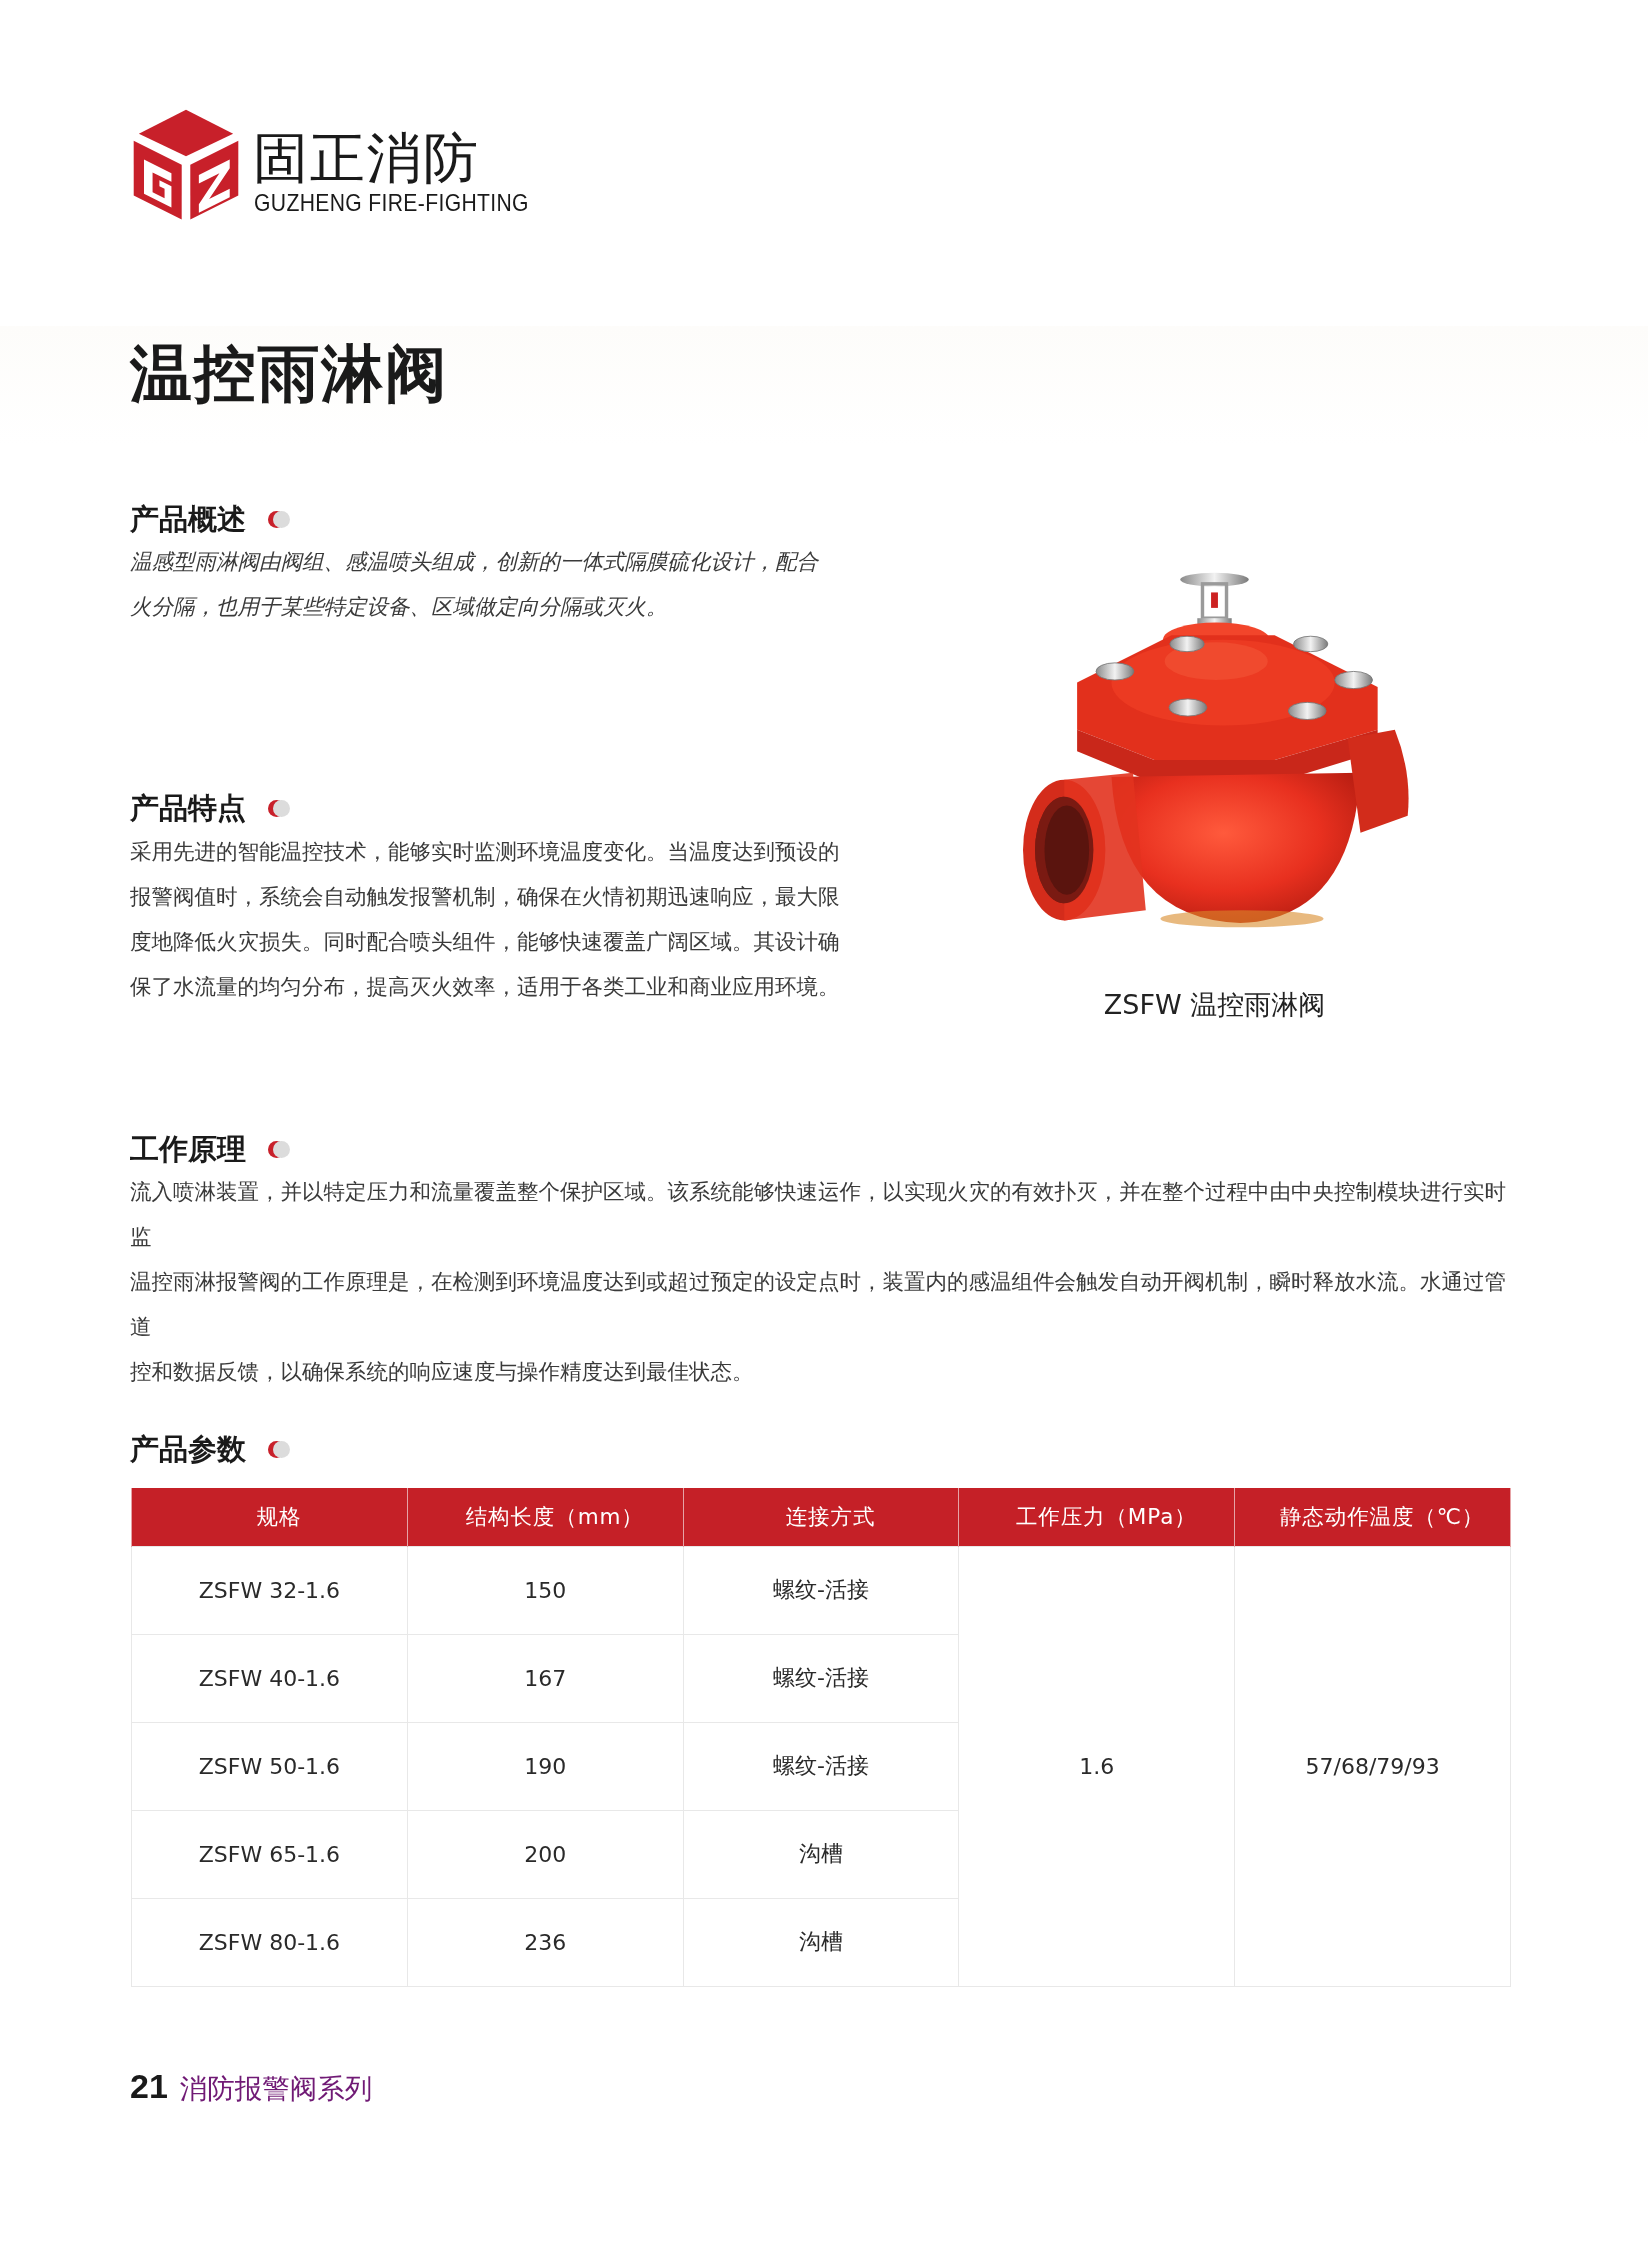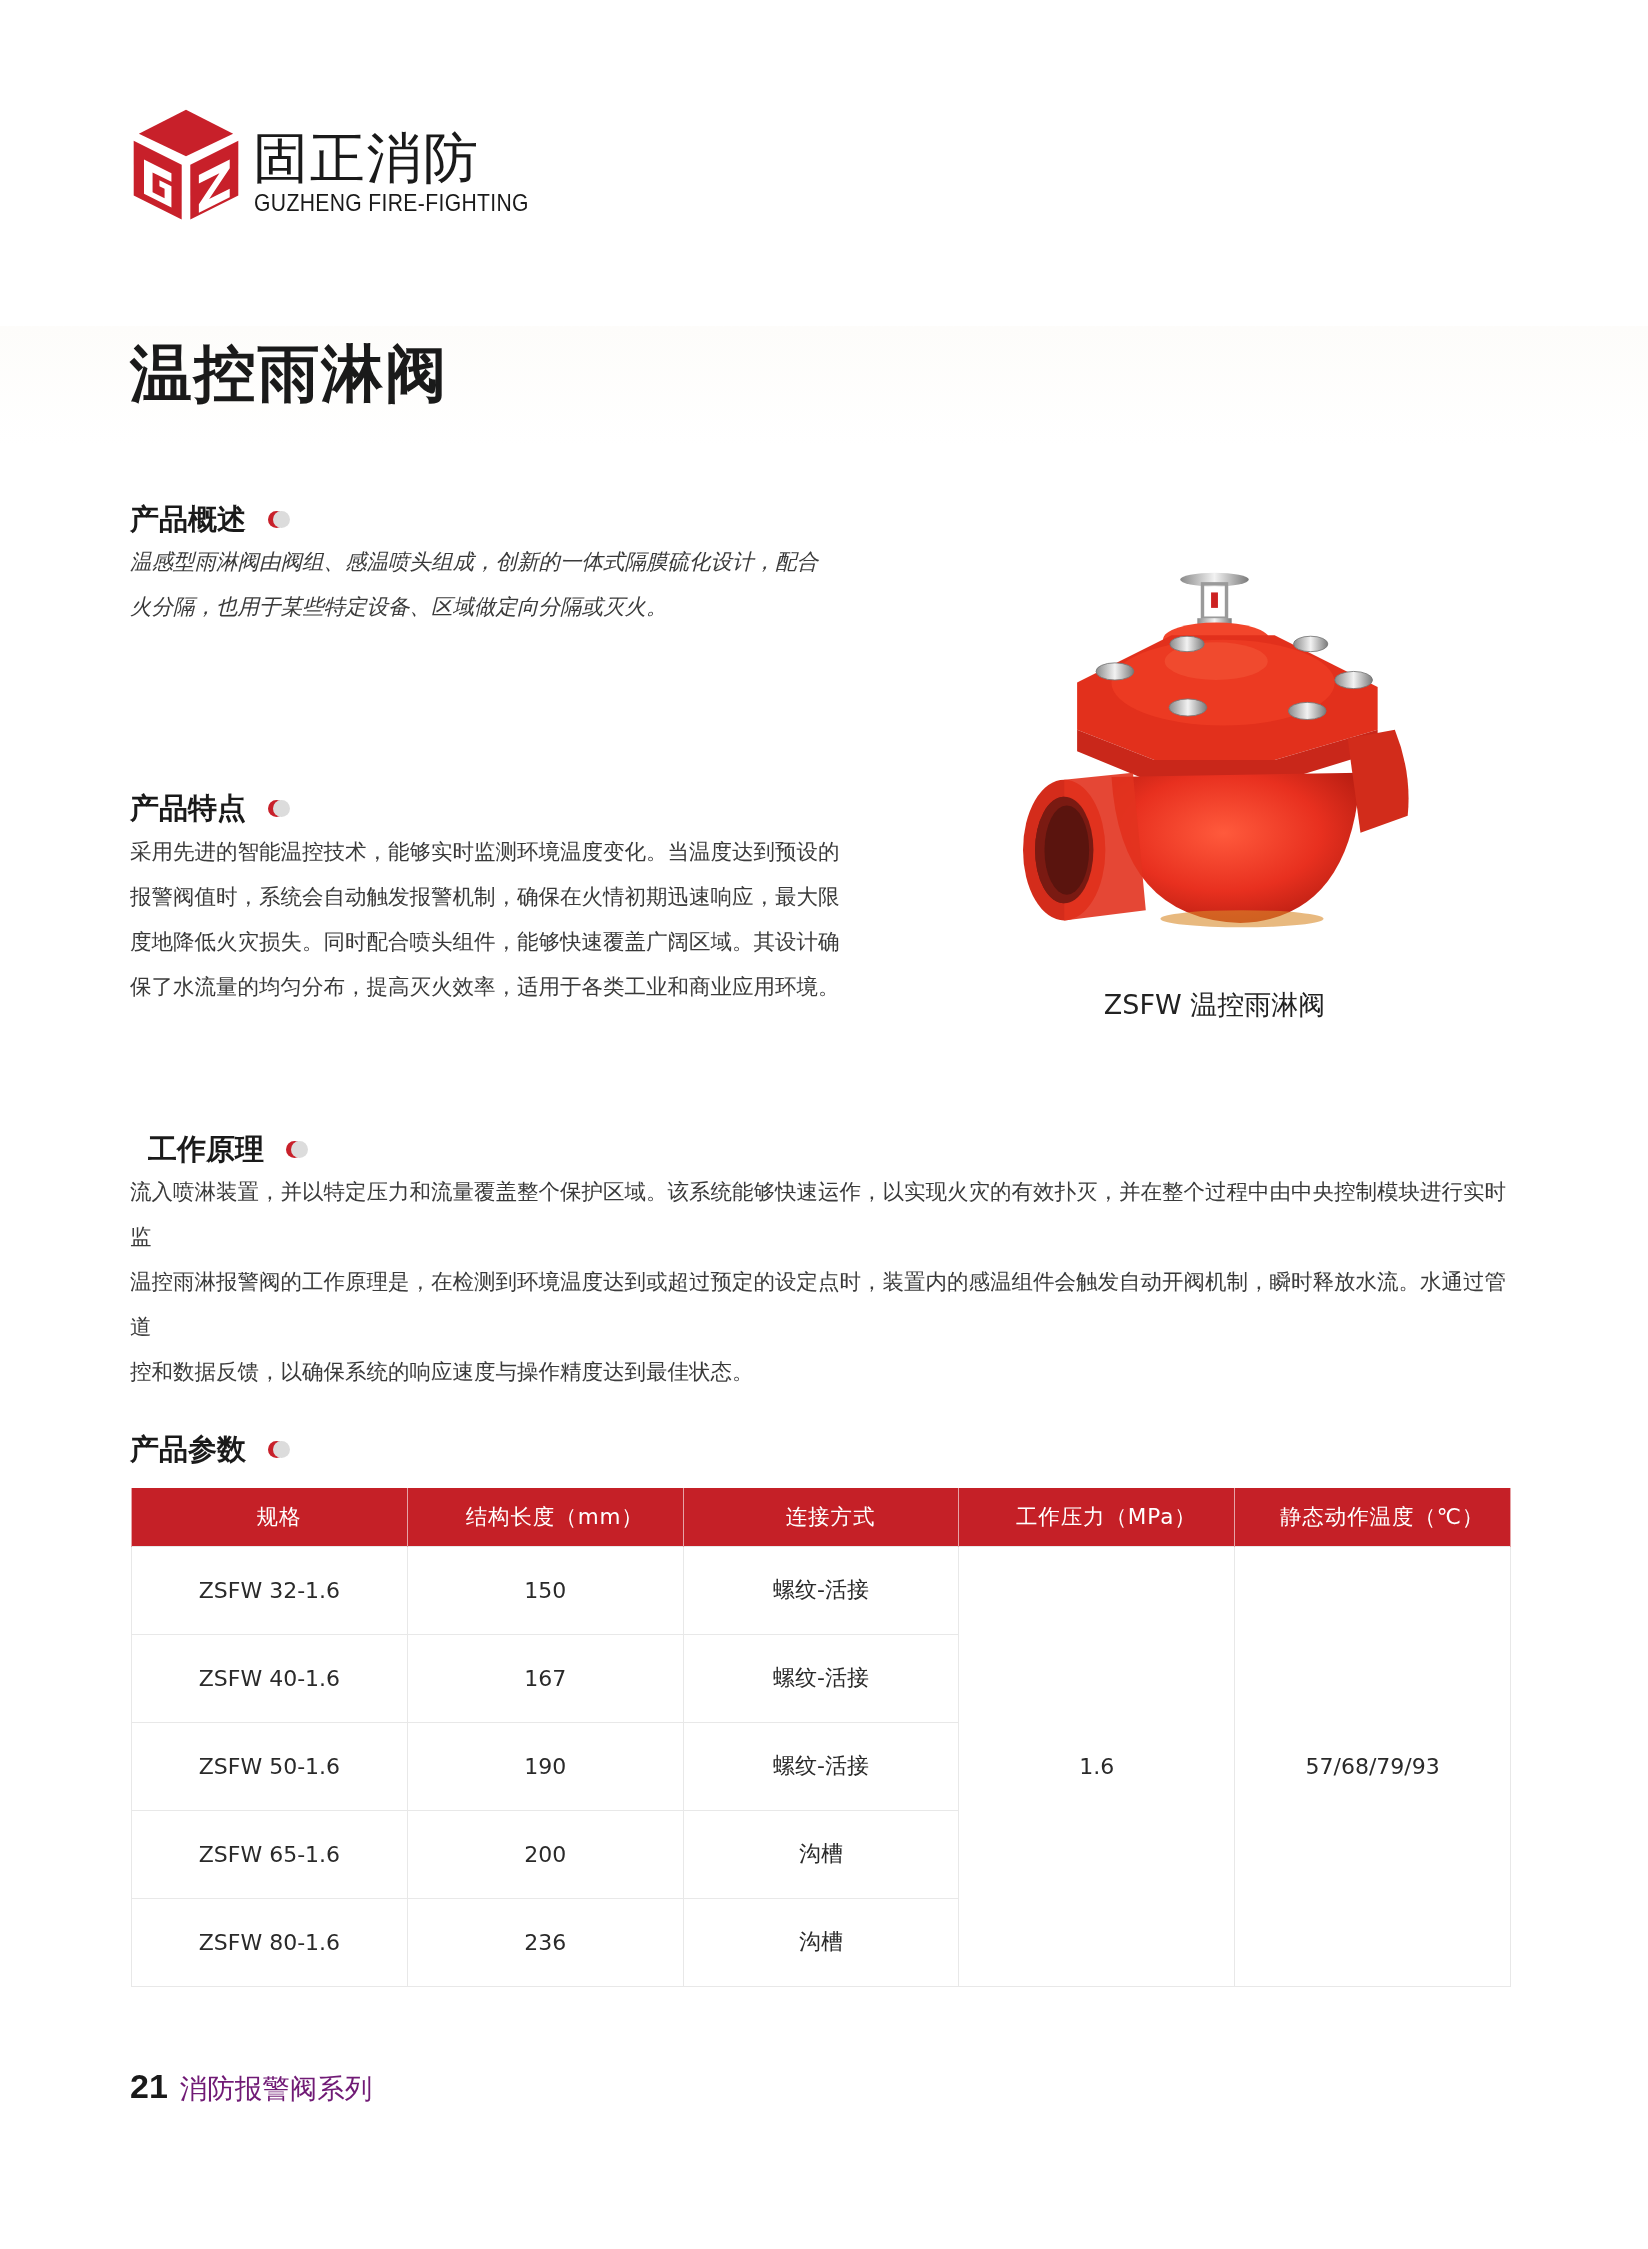--- a/index.html
+++ b/index.html
@@ -136,21 +136,21 @@
   <path d="M55,258 L135,250 L150,410 L55,422 Z" fill="#e2331f" opacity="0.9"></path>
   <ellipse cx="55" cy="340" rx="34" ry="62" fill="#7a1a12"></ellipse>
   <ellipse cx="58" cy="340" rx="26" ry="52" fill="#5a140e"></ellipse>
 
   <path d="M385,210 L440,200 Q460,250 455,300 L400,320 Z" fill="#d22c1b"></path>
 
   <ellipse cx="262" cy="420" rx="95" ry="10" fill="#d88a2a" opacity="0.6"></ellipse>
 </svg>
 <div class="caption">ZSFW 温控雨淋阀</div>
 
-<div class="section-heading" style="left:130px; top:1135px;margin-left:18px;">
+<div class="section-heading" style="left:130px; top:1135px;">
   <span class="label">工作原理</span>
   <span class="dot-icon">
       <span class="red"></span>
       <span class="cut"></span>
     </span>
 </div>
 <div class="para" style="left:130px; top:1169px; width:1391px;">
   <div>流入喷淋装置，并以特定压力和流量覆盖整个保护区域。该系统能够快速运作，以实现火灾的有效扑灭，并在整个过程中由中央控制模块进行实时监</div>
   <div>温控雨淋报警阀的工作原理是，在检测到环境温度达到或超过预定的设定点时，装置内的感温组件会触发自动开阀机制，瞬时释放水流。水通过管道</div>
   <div>控和数据反馈，以确保系统的响应速度与操作精度达到最佳状态。</div>

